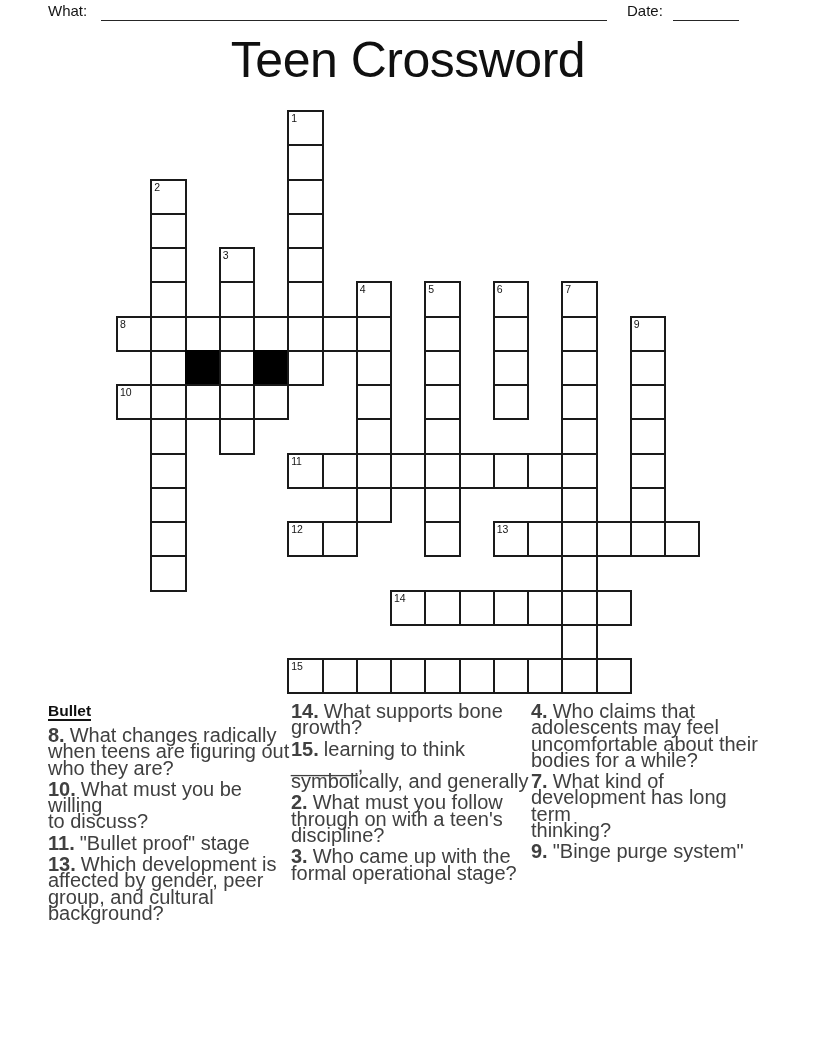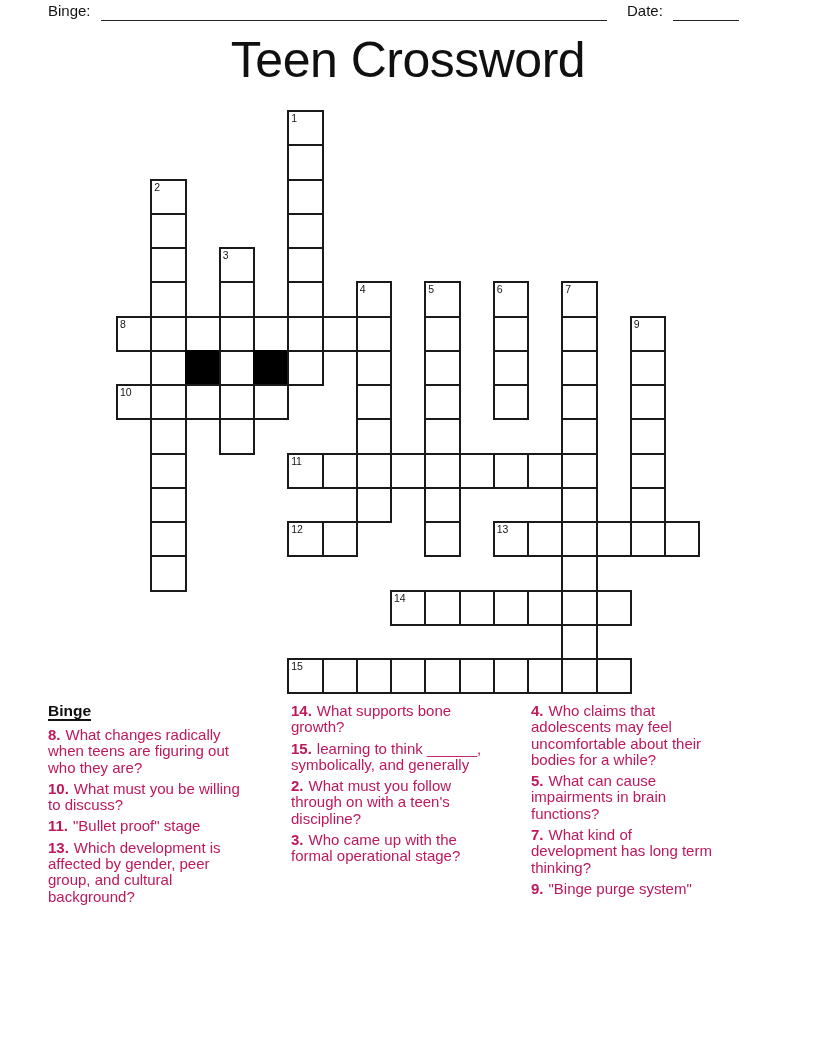--- a/index.html
+++ b/index.html
@@ -33,30 +33,30 @@
   
   .clue-col{position:absolute;top:703px;}
   .clue-col-0{left:48px;width:243px;}
   .clue-col-1{left:291px;width:240px;}
   .clue-col-2{left:531px;width:237px;}
   .clue-header{margin:0 0 6px 0;line-height:16px;}
   .hdr-text{
     display:inline-block;font-weight:bold;font-size:15.5px;line-height:15px;
     border-bottom:2px solid #131313;padding-bottom:1px;color:#0e0e0e;
   }
-  .clue{font-size:15px;line-height:16.3px;margin:0 0 5px 0;color:#be185d;}
+  .clue{font-size:20px;line-height:16.3px;margin:0 0 5px 0;color:#404040;}
   .clue .num{font-weight:bold;margin-right:5px;}
   .clue .txt{white-space:pre-line;}
 </style>
 </head>
 <body>
 
 <div>
 
-  <span class="hdr-label name-label">Binge:</span>
+  <span class="hdr-label name-label">What:</span>
   <div class="blank-line name-line"></div>
   <span class="hdr-label date-label">Date:</span>
   <div class="blank-line date-line"></div>
 
   <h1 class="title">Teen Crossword</h1>
 
   <div id="grid" style="left: 116px; top: 110px;">
       <div class="cell" style="left: 171.25px; top: 0px;">
         <span class="cell-num">1</span>
       </div>
@@ -184,21 +184,21 @@
       <div class="cell" style="left: 308.25px; top: 548px;"></div>
       <div class="cell" style="left: 342.5px; top: 548px;"></div>
       <div class="cell" style="left: 376.75px; top: 548px;"></div>
       <div class="cell" style="left: 411px; top: 548px;"></div>
       <div class="cell" style="left: 445.25px; top: 548px;"></div>
       <div class="cell" style="left: 479.5px; top: 548px;"></div>
     </div>
 
   <div>
     <div class="clue-col clue-col-0">
-        <div class="clue-header"><span class="hdr-text">Binge</span></div>
+        <div class="clue-header"><span class="hdr-text">Bullet</span></div>
         <div class="clue"><span class="num">8.</span><span class="txt">What changes radically
 when teens are figuring out
 who they are?</span></div>
         <div class="clue"><span class="num">10.</span><span class="txt">What must you be willing
 to discuss?</span></div>
         <div class="clue"><span class="num">11.</span><span class="txt">"Bullet proof" stage</span></div>
         <div class="clue"><span class="num">13.</span><span class="txt">Which development is
 affected by gender, peer
 group, and cultural
 background?</span></div>
@@ -212,23 +212,20 @@
 through on with a teen's
 discipline?</span></div>
         <div class="clue"><span class="num">3.</span><span class="txt">Who came up with the
 formal operational stage?</span></div>
       </div>
     <div class="clue-col clue-col-2">
         <div class="clue"><span class="num">4.</span><span class="txt">Who claims that
 adolescents may feel
 uncomfortable about their
 bodies for a while?</span></div>
-        <div class="clue"><span class="num">5.</span><span class="txt">What can cause
-impairments in brain
-functions?</span></div>
         <div class="clue"><span class="num">7.</span><span class="txt">What kind of
 development has long term
 thinking?</span></div>
         <div class="clue"><span class="num">9.</span><span class="txt">"Binge purge system"</span></div>
       </div>
   </div>
 
 </div>
 
 </body></html>

